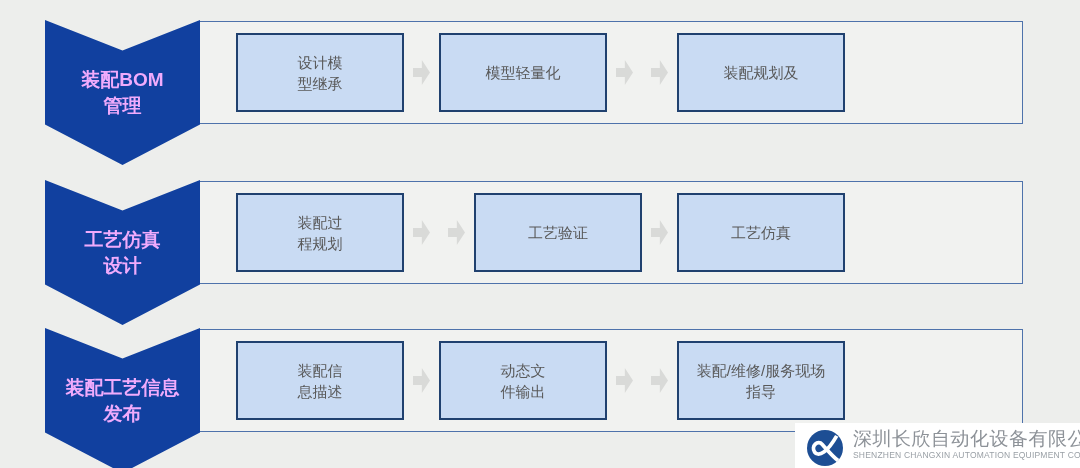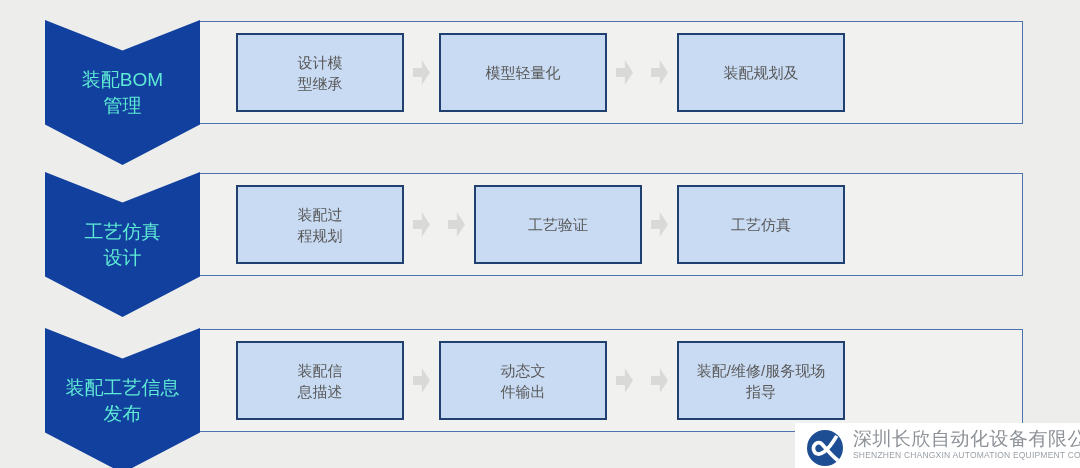--- a/index.html
+++ b/index.html
@@ -3,21 +3,21 @@
 <meta charset="utf-8">
 <style>
   html,body{margin:0;padding:0;}
   .canvas{
     position:relative;width:1080px;height:468px;overflow:hidden;
     background:#edeeec;
     font-family:"Liberation Sans","DejaVu Sans",sans-serif;
   }
   .flow-row{position:absolute;left:0;width:1080px;height:150px;}
   .row-1{top:20px;}
-  .row-2{top:172px;}
+  .row-2{top:180px;}
   .row-3{top:328px;}
   .track{
     position:absolute;left:197px;top:1px;width:826px;height:103px;
     box-sizing:border-box;border:1px solid #4e72ab;background:#f1f2f0;
     display:flex;align-items:center;padding-left:38px;
   }
   .step{
     width:168px;height:79px;box-sizing:border-box;flex:0 0 auto;
     background:#c9dbf3;border:2px solid #20416f;
     display:flex;align-items:center;justify-content:center;
@@ -26,21 +26,21 @@
   }
   .arrow{
     width:17px;height:25px;flex:0 0 auto;margin:0 9px;background:#d9dad8;
     clip-path:polygon(0 32%,52% 32%,52% 0,100% 50%,52% 100%,52% 68%,0 68%);
   }
   .banner{
     position:absolute;left:45px;top:0;width:155px;height:145px;z-index:3;
     background:#11409f;
     clip-path:polygon(0 0,50% 21%,100% 0,100% 72%,50% 100%,0 72%);
     display:flex;align-items:center;justify-content:center;text-align:center;
-    color:#5eead4;font-weight:normal;font-size:19px;line-height:26px;
+    color:#f0abfc;font-weight:bold;font-size:19px;line-height:26px;
     white-space:pre-line;
   }
   .watermark{
     position:absolute;left:795px;top:423px;width:285px;height:45px;
     background:#ffffff;z-index:5;display:flex;align-items:flex-start;
   }
   .logo-mark{position:absolute;left:12px;top:7px;width:36px;height:36px;}
   .wm-text{margin-left:58px;padding-top:5px;}
   .wm-cn{
     font-size:19px;line-height:21px;color:#8d9298;letter-spacing:0.5px;

